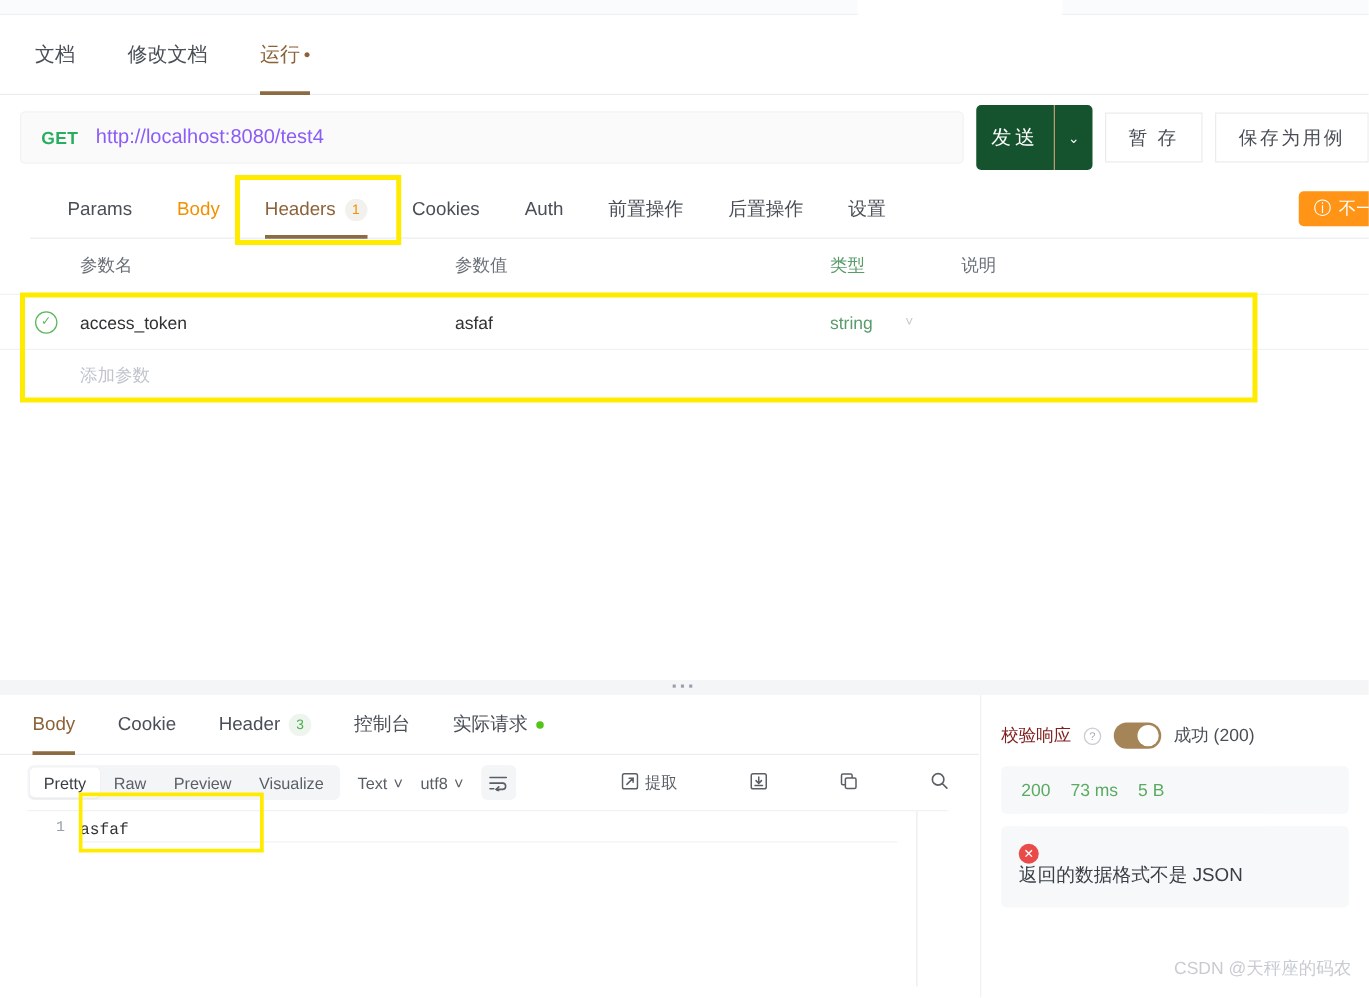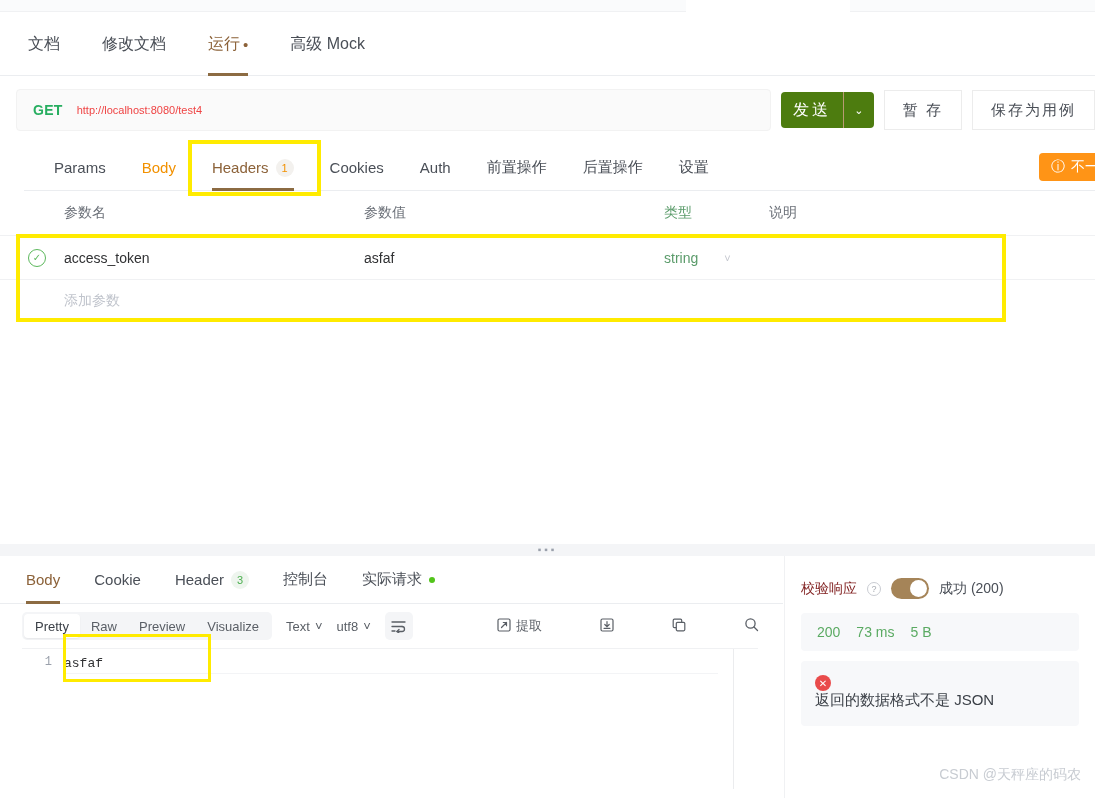--- a/index.html
+++ b/index.html
@@ -39,23 +39,23 @@
   
   .urlrow {
     position:absolute; top:85px; left:0; width:1095px; height:50px;
     display:flex; align-items:center; padding-left:16px; gap:10px;
   }
   .urlbar {
     flex:0 0 755px; height:42px; background:#fafafa; border:1px solid #f2f2f2; border-radius:4px;
     display:flex; align-items:center; padding:0 16px; gap:14px;
   }
   .method { color:#27ae60; font-weight:bold; font-size:14px; letter-spacing:.3px; }
-  .urltext { color:#ef4444; font-size:11px; }
-
-  .sendgroup { display:flex; height:36px; border-radius:4px; overflow:hidden; background:#4d7c0f; }
+  .urltext { color:#8b5cf6; font-size:16px; }
+
+  .sendgroup { display:flex; height:52px; border-radius:4px; overflow:hidden; background:#14532d; }
   .sendbtn {
     width:75px; display:flex; align-items:center; justify-content:center;
     color:#fff; font-size:16px; letter-spacing:3px; cursor:pointer;
   }
   .sendcaret {
     width:37px; display:flex; align-items:center; justify-content:center;
     color:#fff; font-size:11px; border-left:1px solid #b99a73; cursor:pointer;
   }
   .ghostbtn {
     height:40px; border:1px solid #ececec; border-radius:0; background:#fff;
@@ -168,23 +168,20 @@
 <div class="maintabs">
   <div class="maintab">
     <span>文档</span>
   </div>
   <div class="maintab">
     <span>修改文档</span>
   </div>
   <div class="maintab active">
     <span>运行</span>
     <span class="dot-mark">•</span>
-  </div>
-  <div class="maintab">
-    <span>高级 Mock</span>
   </div>
 </div>
 
 <div class="urlrow">
   <div class="urlbar">
     <span class="method">GET</span>
     <span class="urltext">http://localhost:8080/test4</span>
   </div>
   <div class="sendgroup">
     <div class="sendbtn">发送</div>

